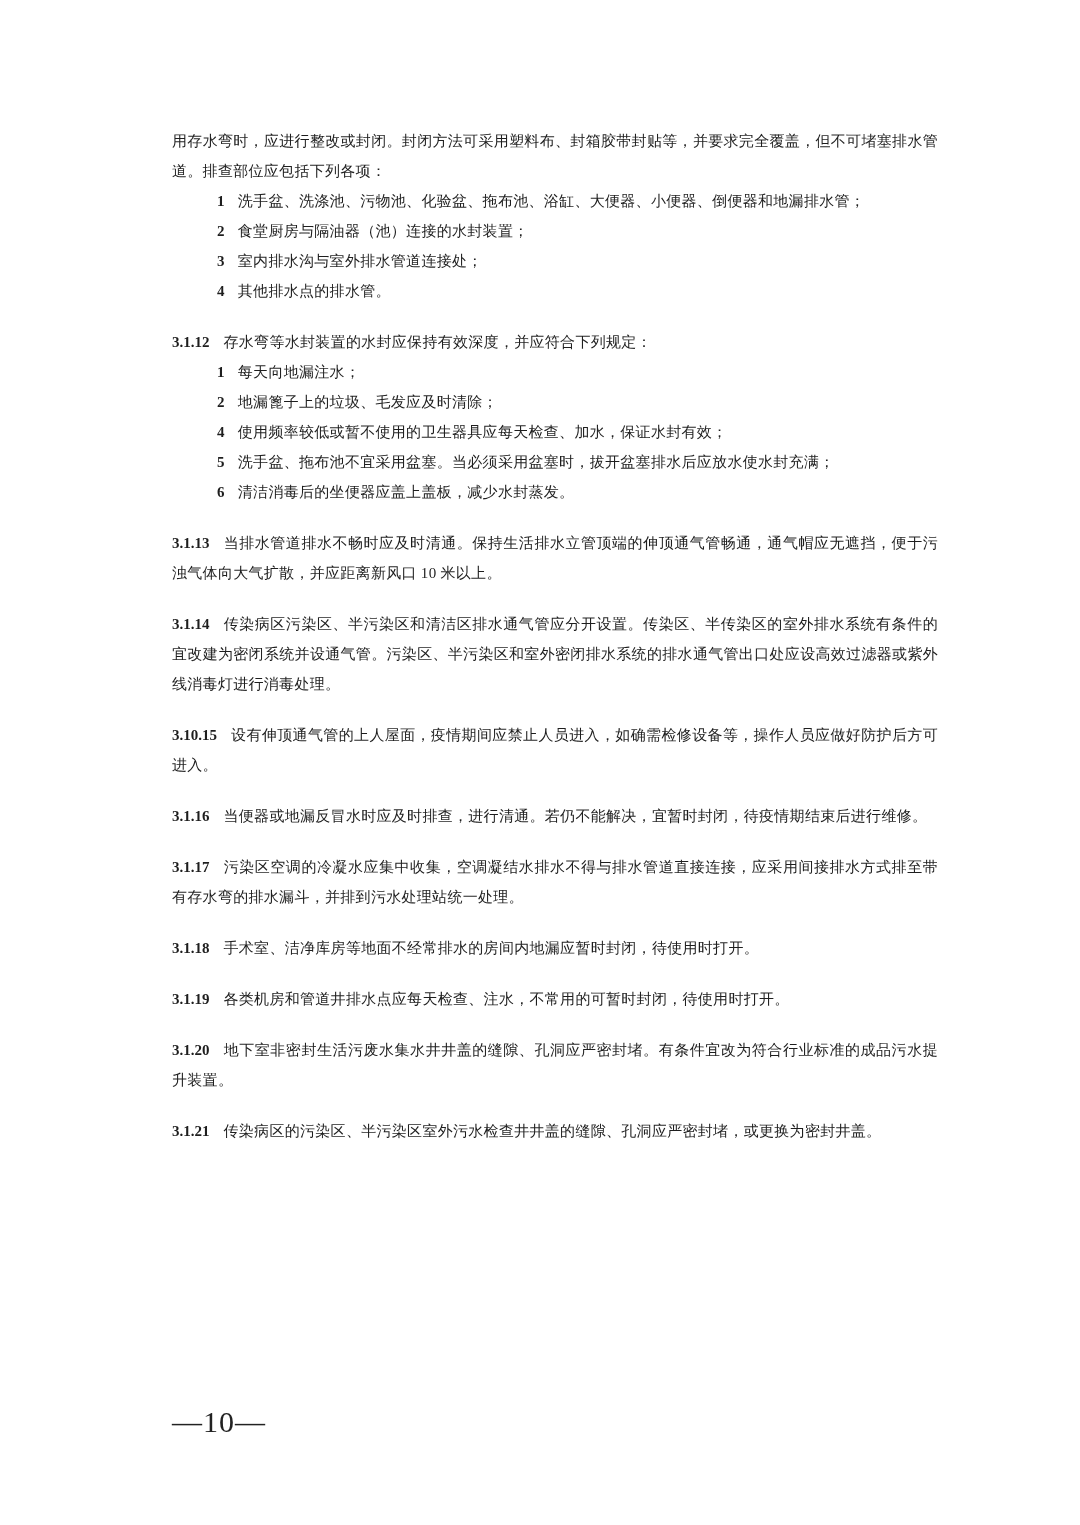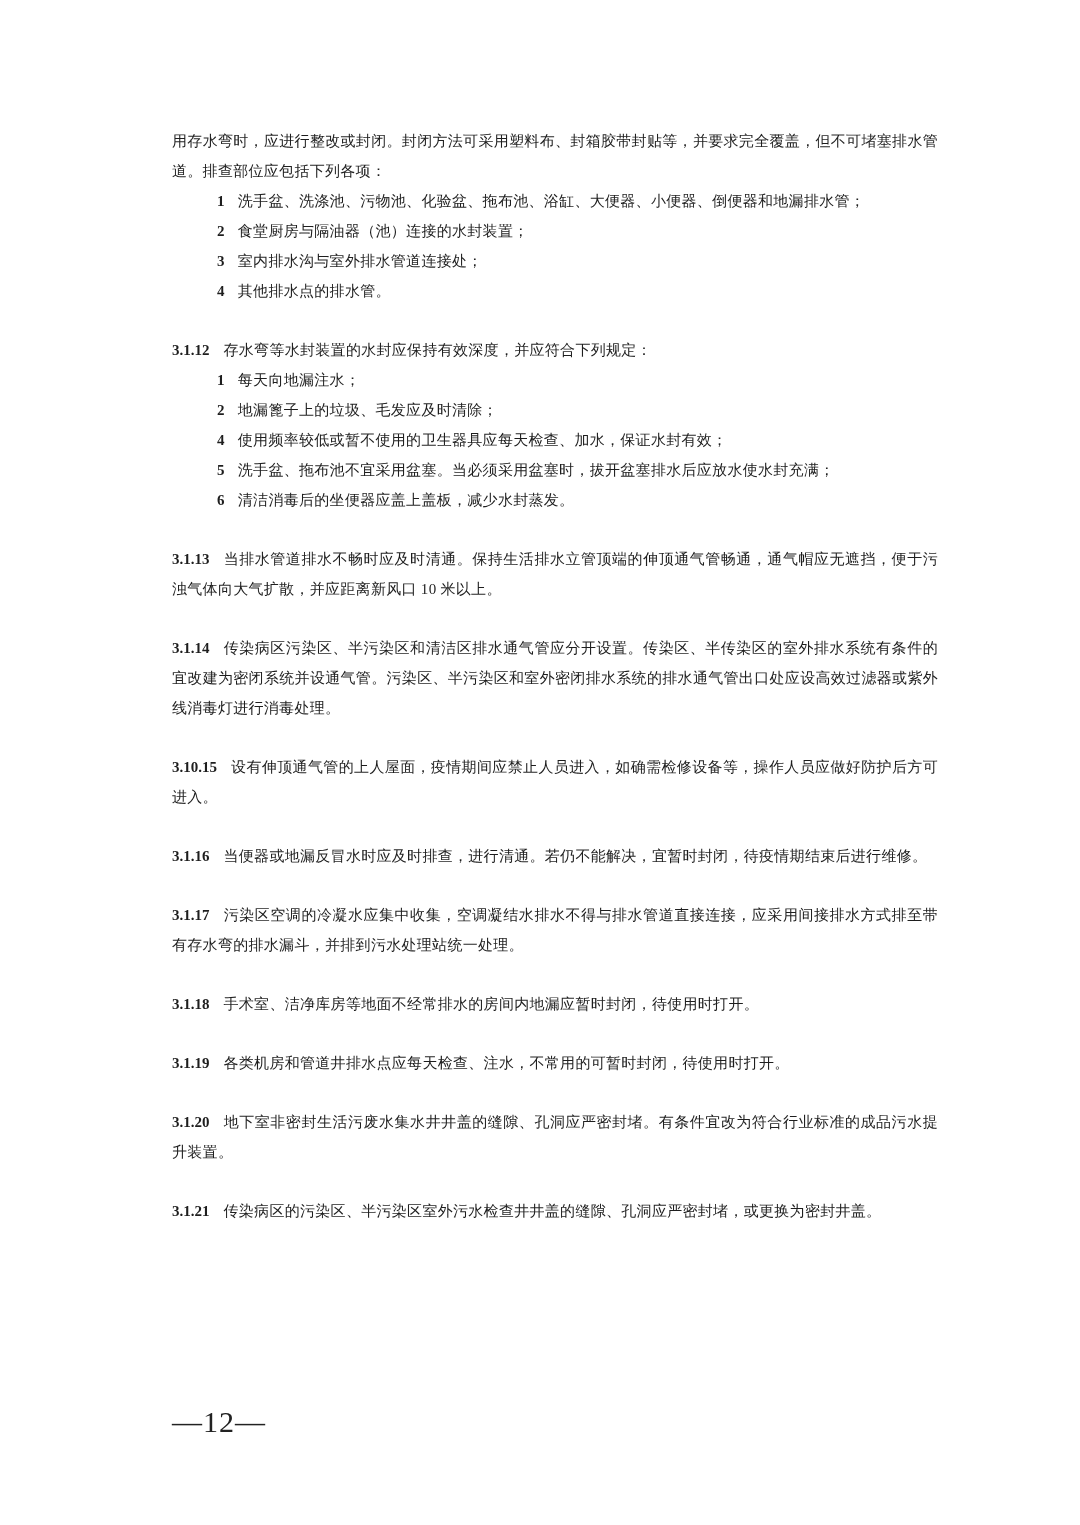--- a/index.html
+++ b/index.html
@@ -28,21 +28,21 @@
   
   .cont { text-indent: 0; }
   
   .li { text-indent: 45px; }
   .li .num {
     font-weight: bold;
     padding-right: 13px;
     font-family: "Liberation Serif", "DejaVu Serif", serif;
   }
   
-  .section { margin-top: 29px; }
+  .section { margin-top: 21px; }
   .section .snum {
     font-weight: bold;
     padding-right: 14px;
     letter-spacing: 0;
   }
   .footer {
     position: absolute;
     left: 172px;
     top: 1405px;
     font-size: 30px;
@@ -82,13 +82,13 @@
   <p class="para section"><span class="snum">3.1.18</span><span>手术室、洁净库房等地面不经常排水的房间内地漏应暂时封闭，待使用时打开。</span></p>
 
   <p class="para section"><span class="snum">3.1.19</span><span>各类机房和管道井排水点应每天检查、注水，不常用的可暂时封闭，待使用时打开。</span></p>
 
   <p class="para section"><span class="snum">3.1.20</span><span>地下室非密封生活污废水集水井井盖的缝隙、孔洞应严密封堵。有条件宜改为符合行业标准的成品污水提升装置。</span></p>
 
   <p class="para section"><span class="snum">3.1.21</span><span>传染病区的污染区、半污染区室外污水检查井井盖的缝隙、孔洞应严密封堵，或更换为密封井盖。</span></p>
 
 </div>
 
-<div class="footer">—12—</div>
+<div class="footer">—10—</div>
 
 </body></html>

